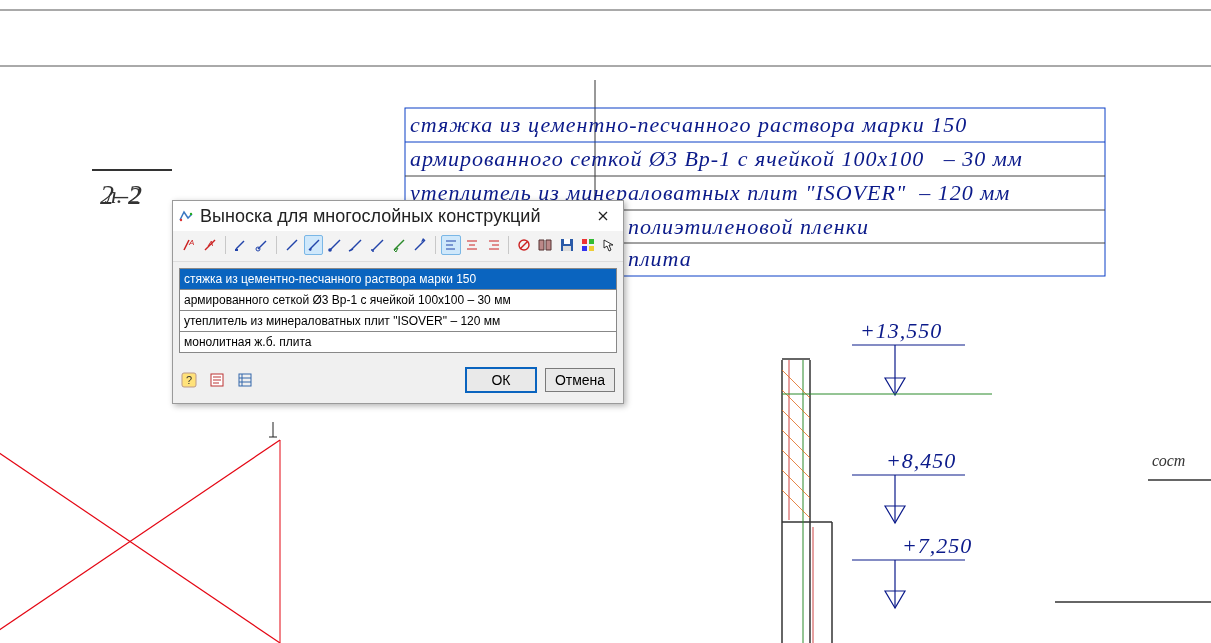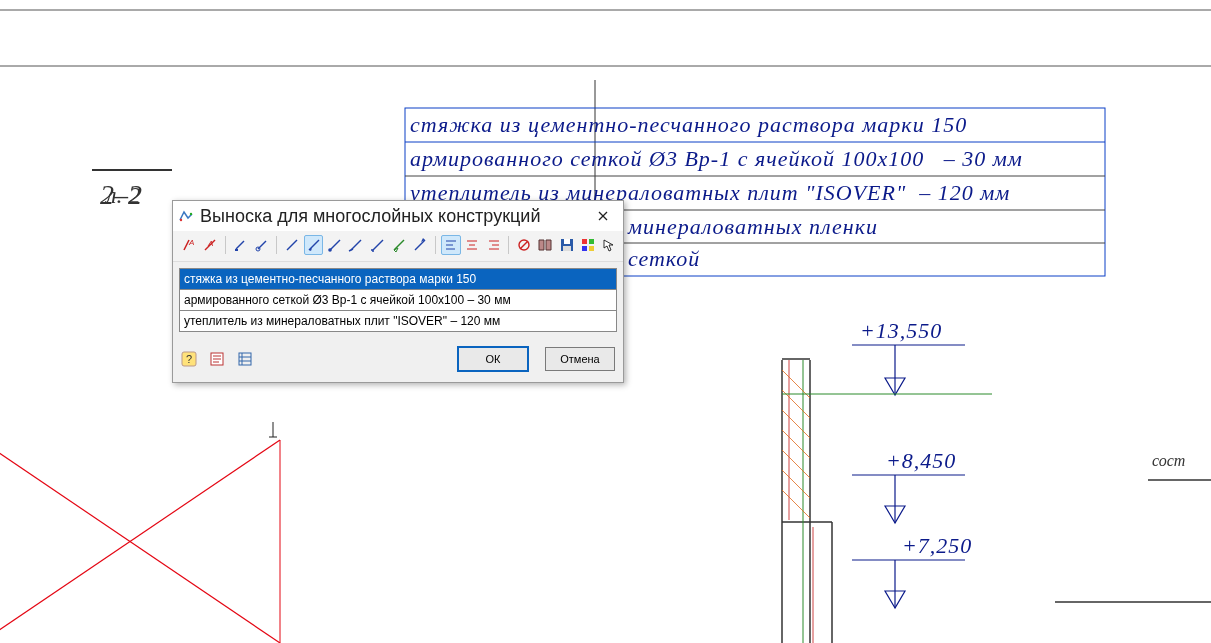--- a/index.html
+++ b/index.html
@@ -133,26 +133,25 @@
     align-items: center;
     padding: 4px 8px 10px 8px;
     gap: 8px;
   }
   .spacer { flex: 1; }
   .btn {
     min-width: 68px;
     height: 22px;
     border: 1px solid #7a7a7a;
     background: #e9e9e9;
-    font-size: 11px;
+    font-size: 14px;
     display: flex;
     align-items: center;
     justify-content: center;
     cursor: pointer;
-    margin-left: 8px;
   }
   .btn.primary {
     border: 2px solid #0a64bf;
     background: #e9e9e9;
   }
   .small-icon {
     width: 16px; height: 16px;
     display: inline-flex;
     align-items: center;
     justify-content: center;
@@ -228,22 +227,22 @@
   <line x1="782" y1="394" x2="992" y2="394" stroke="#2a8a2a" stroke-width="1"></line>
 </svg>
 
 <div class="section-label" style="left:100px; top:140px; font-size:28px;margin-top:39px;">2–2</div>
 <div class="section-label" style="left:106px; top:182px; font-size:24px;">л. 2</div>
 <div class="section-label" style="left:1152px; top:452px; font-size:16px;">сост</div>
 
 <div class="cad-text layer-label" style="left:410px; top:112px;">стяжка из цементно-песчанного раствора марки 150</div>
 <div class="cad-text layer-label" style="left:410px; top:146px;">армированного сеткой Ø3 Вр-1 с ячейкой 100х100   – 30 мм</div>
 <div class="cad-text layer-label" style="left:410px; top:180px;">утеплитель из минераловатных плит "ISOVER"  – 120 мм</div>
-<div class="cad-text layer-label" style="left:628px; top:214px;">минераловатных пленки</div>
-<div class="cad-text layer-label" style="left:628px; top:246px;">сеткой</div>
+<div class="cad-text layer-label" style="left:628px; top:214px;">полиэтиленовой пленки</div>
+<div class="cad-text layer-label" style="left:628px; top:246px;">плита</div>
 
 <div class="cad-text elev" style="left:860px; top:318px;">+13,550</div>
 <div class="cad-text elev" style="left:886px; top:448px;">+8,450</div>
 <div class="cad-text elev" style="left:862px; top:533px;margin-left:40px;">+7,250</div>
 
 <div class="dialog">
   <div class="titlebar">
     <span class="app-icon">
       <svg width="16" height="16" viewBox="0 0 16 16">
         <path d="M2 12 L6 4 L10 10 L14 6" stroke="#3a78c2" stroke-width="1.5" fill="none"></path>
@@ -381,20 +380,21 @@
           <svg width="16" height="16">
             <path d="M3 3 L3 11 L6 9 L8 14 L10 13 L8 8 L12 8 Z" fill="#fff" stroke="#000" stroke-width="0.8"></path>
           </svg>
         </span>
   </div>
 
   <div class="list">
     <div class="row selected">стяжка из цементно-песчанного раствора марки 150</div>
     <div class="row">армированного сеткой Ø3 Вр-1 с ячейкой 100х100   – 30 мм</div>
     <div class="row">утеплитель из минераловатных плит "ISOVER"  – 120 мм</div>
+    <div class="row">монолитная ж.б. плита</div>
   </div>
 
   <div class="buttons">
     <span class="small-icon">
           <svg width="16" height="16">
             <rect x="1" y="1" width="14" height="14" rx="2" fill="#ffe27a" stroke="#b98"></rect>
             <text x="5" y="12" font-size="11" fill="#333">?</text>
           </svg>
         </span>
     <span class="small-icon">

